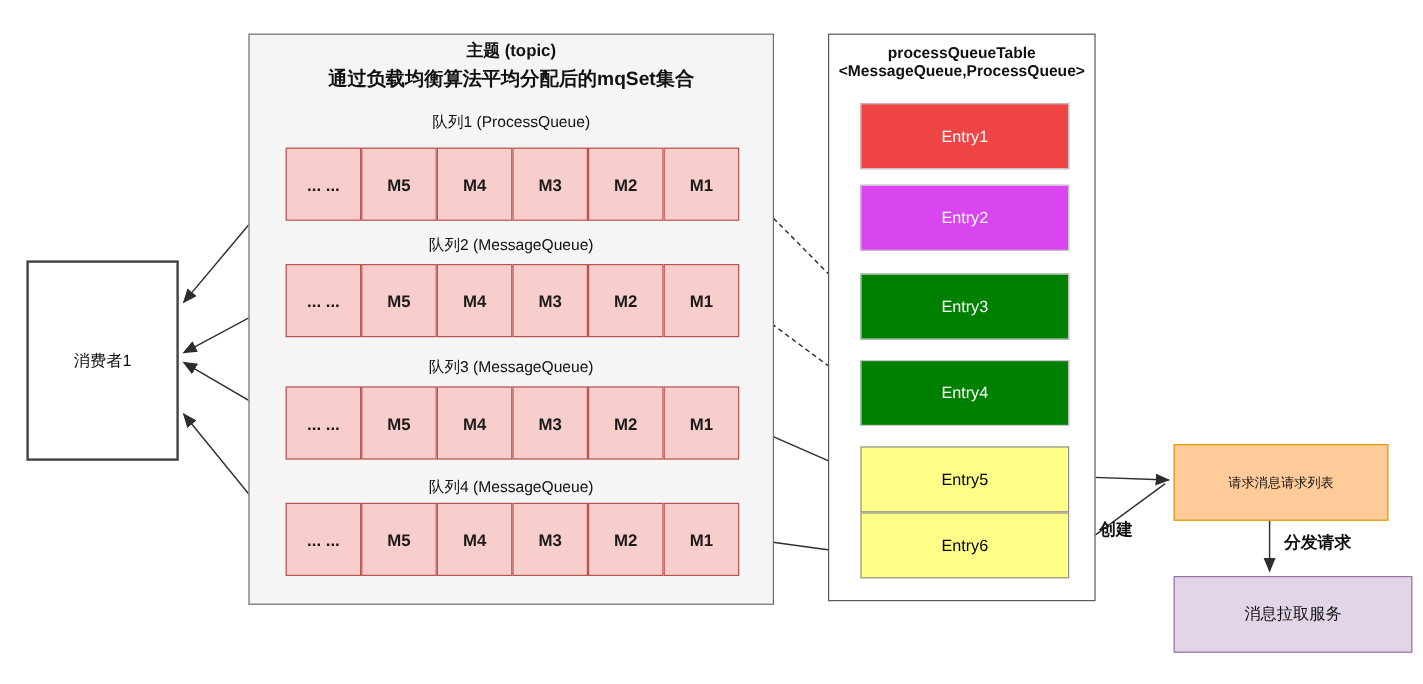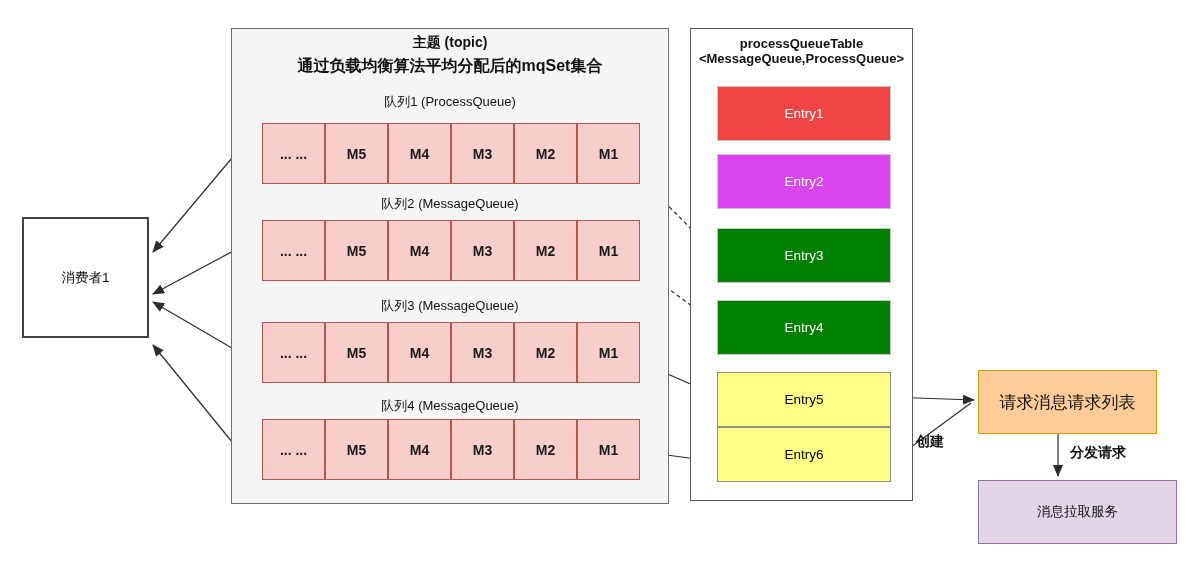--- a/index.html
+++ b/index.html
@@ -2,46 +2,46 @@
 <html style="--queue_cell_fill: #f8cecc; --queue_cell_border: #b85450; --topic_bg: #f5f5f5; --topic_border: #6e6e6e; --panel_border: #595959; --consumer_border: #424242; --arrow: #2d2d2d;"><head>
 <meta charset="utf-8">
 <style>
   html,body{margin:0;padding:0;background:#ffffff;}
   body{font-family:"Liberation Sans","DejaVu Sans",sans-serif;color:#111;}
   #canvas{position:relative;width:1186px;height:570px;background:#fff;overflow:hidden;}
 
   .abs{position:absolute;box-sizing:border-box;}
 
   
-  #consumer{left:22px;top:217px;width:127px;height:121px;background:#fff;
+  #consumer{left:22px;top:217px;width:127px;height:167px;background:#fff;
     border:2px solid var(--consumer_border);display:flex;align-items:center;justify-content:center;
     font-size:13.5px;}
 
   
   #topic{left:207px;top:28px;width:438px;height:476px;background:var(--topic_bg);
-    border:1px solid var(--topic_border);margin-left:24px;}
+    border:1px solid var(--topic_border);}
   #topic .title{position:absolute;top:5px;left:0;width:100%;text-align:center;
     font-size:14px;font-weight:bold;}
   #topic .subtitle{position:absolute;top:27px;left:0;width:100%;text-align:center;
     font-size:16px;font-weight:bold;}
   .qlabel{position:absolute;left:0;width:100%;text-align:center;font-size:13px;}
   .qrow{position:absolute;left:30px;width:378px;height:61px;display:flex;}
   .qcell{flex:1;background:var(--queue_cell_fill);border:1px solid var(--queue_cell_border);
     display:flex;align-items:center;justify-content:center;font-weight:bold;font-size:14px;color:#1a1a1a;}
 
   
   #pqt{left:690px;top:28px;width:223px;height:473px;background:#fff;border:1px solid var(--panel_border);}
   #pqt .hdr{position:absolute;top:7px;left:0;width:100%;text-align:center;
     font-size:13px;font-weight:bold;line-height:15px;}
   .entry{position:absolute;left:26px;width:172px;height:53px;border:1px solid #c6c6c6;
     display:flex;align-items:center;justify-content:center;font-size:13.5px;}
 
   
   #requestBox{left:978px;top:370px;width:179px;height:64px;border:1px solid;
-    display:flex;align-items:center;justify-content:center;font-size:17px;}
+    display:flex;align-items:center;justify-content:center;font-size:11px;}
   #pullBox{left:978px;top:480px;width:199px;height:64px;border:1px solid;
     display:flex;align-items:center;justify-content:center;font-size:13.5px;}
 
   .edge-label{position:absolute;font-size:14px;font-weight:bold;white-space:nowrap;}
   #lblCreate{left:916px;top:433px;}
   #lblDispatch{left:1070px;top:444px;}
 
   #wires{position:absolute;left:0;top:0;width:1186px;height:570px;pointer-events:none;}
   #wires line{stroke:var(--arrow);stroke-width:1.2px;}
   #wires line.dashed{stroke-dasharray:4 3;}

